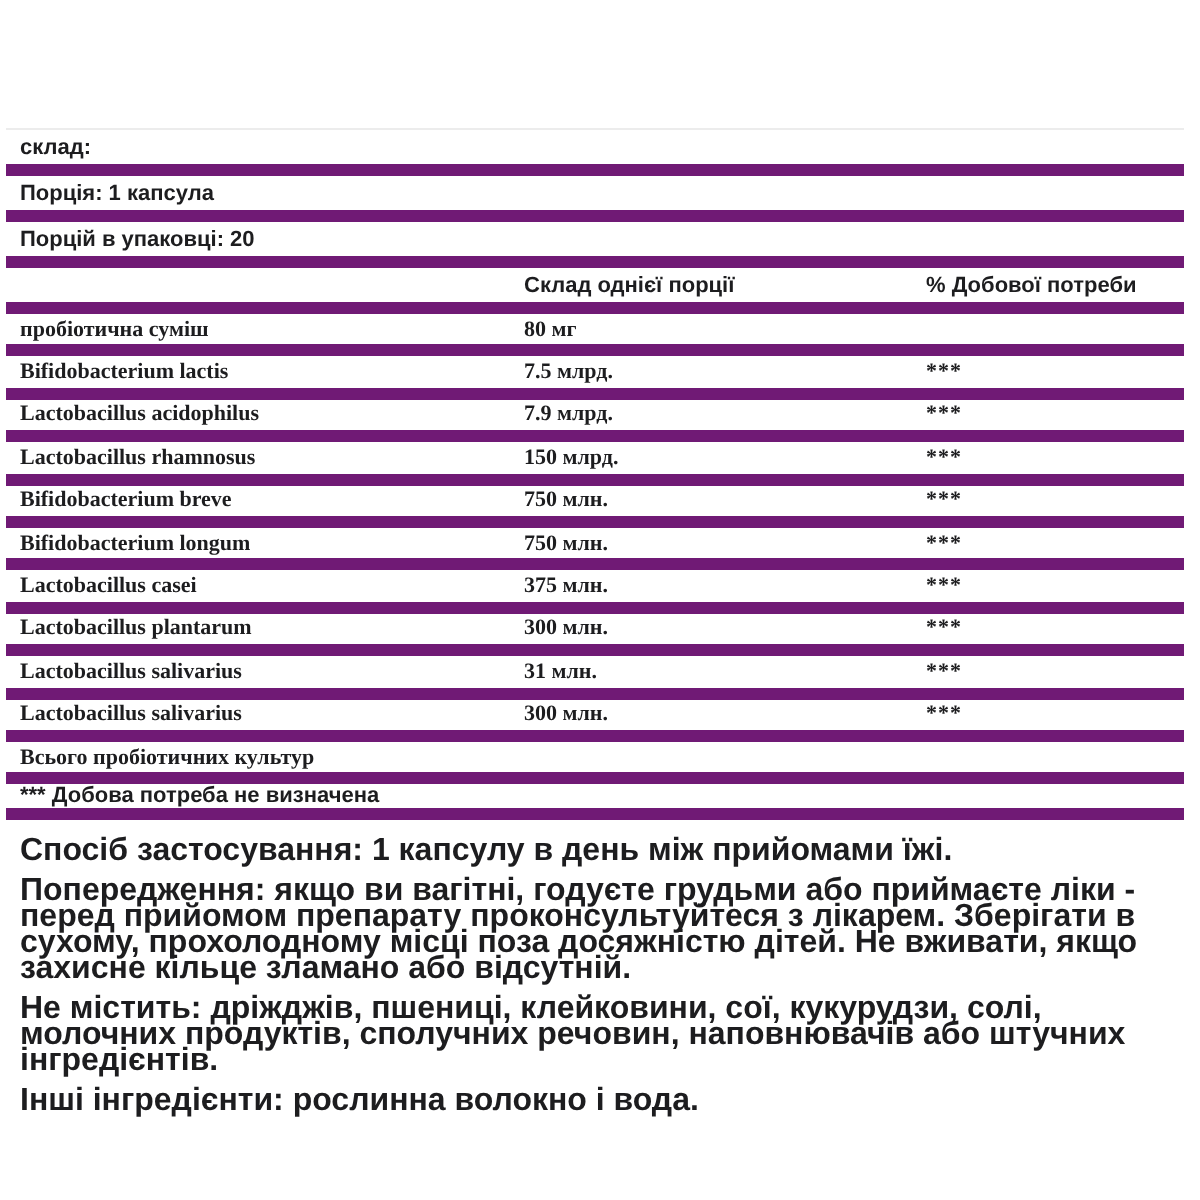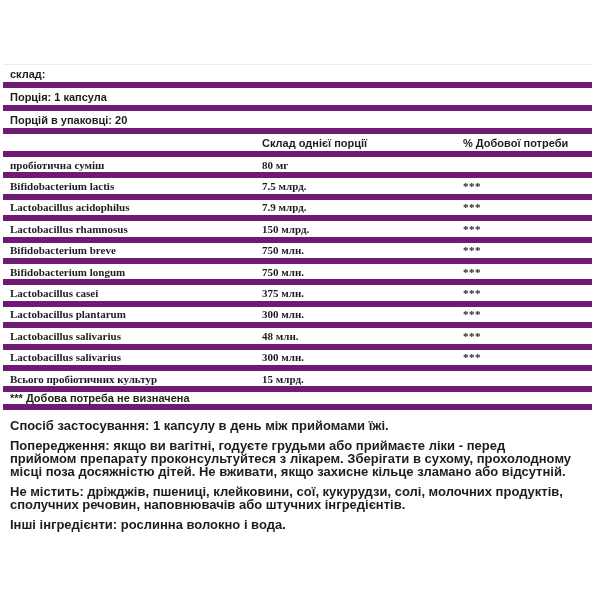--- a/index.html
+++ b/index.html
@@ -36,21 +36,21 @@
   .footnote-row { height: 17.5px; }
 
   .c1 { width: 259px; padding-left: 7px; }
   .c2 { width: 166px; }
   .c3 { flex: 1; letter-spacing: 0.5px; margin-left: 35px; }
 
   .full { flex: 1; padding-left: 7px; }
 
   .paragraphs {
     padding: 9px 26px 0 10px;
-    font-size: 13px;
+    font-size: 16px;
     line-height: 13px;
   }
   .paragraphs p {
     margin: 0 0 7px 0;
   }
 </style>
 </head>
 <body>
 
 <div class="panel">
@@ -106,31 +106,30 @@
     <div class="c2">375 млн.</div>
     <div class="c3">***</div>
   </div>
   <div class="row data-row">
     <div class="c1">Lactobacillus plantarum</div>
     <div class="c2">300 млн.</div>
     <div class="c3">***</div>
   </div>
   <div class="row data-row">
     <div class="c1">Lactobacillus salivarius</div>
-    <div class="c2">48 млн.</div>
+    <div class="c2">31 млн.</div>
     <div class="c3">***</div>
   </div>
   <div class="row data-row">
     <div class="c1">Lactobacillus salivarius</div>
     <div class="c2">300 млн.</div>
     <div class="c3">***</div>
   </div>
   <div class="row data-row">
     <div class="c1">Всього пробіотичних культур</div>
-    <div class="c2">15 млрд.</div>
     <div class="c3"></div>
   </div>
 
   <div class="row footnote-row">
     <div class="full">*** Добова потреба не визначена</div>
   </div>
 
 </div>
 
 <div class="paragraphs">

